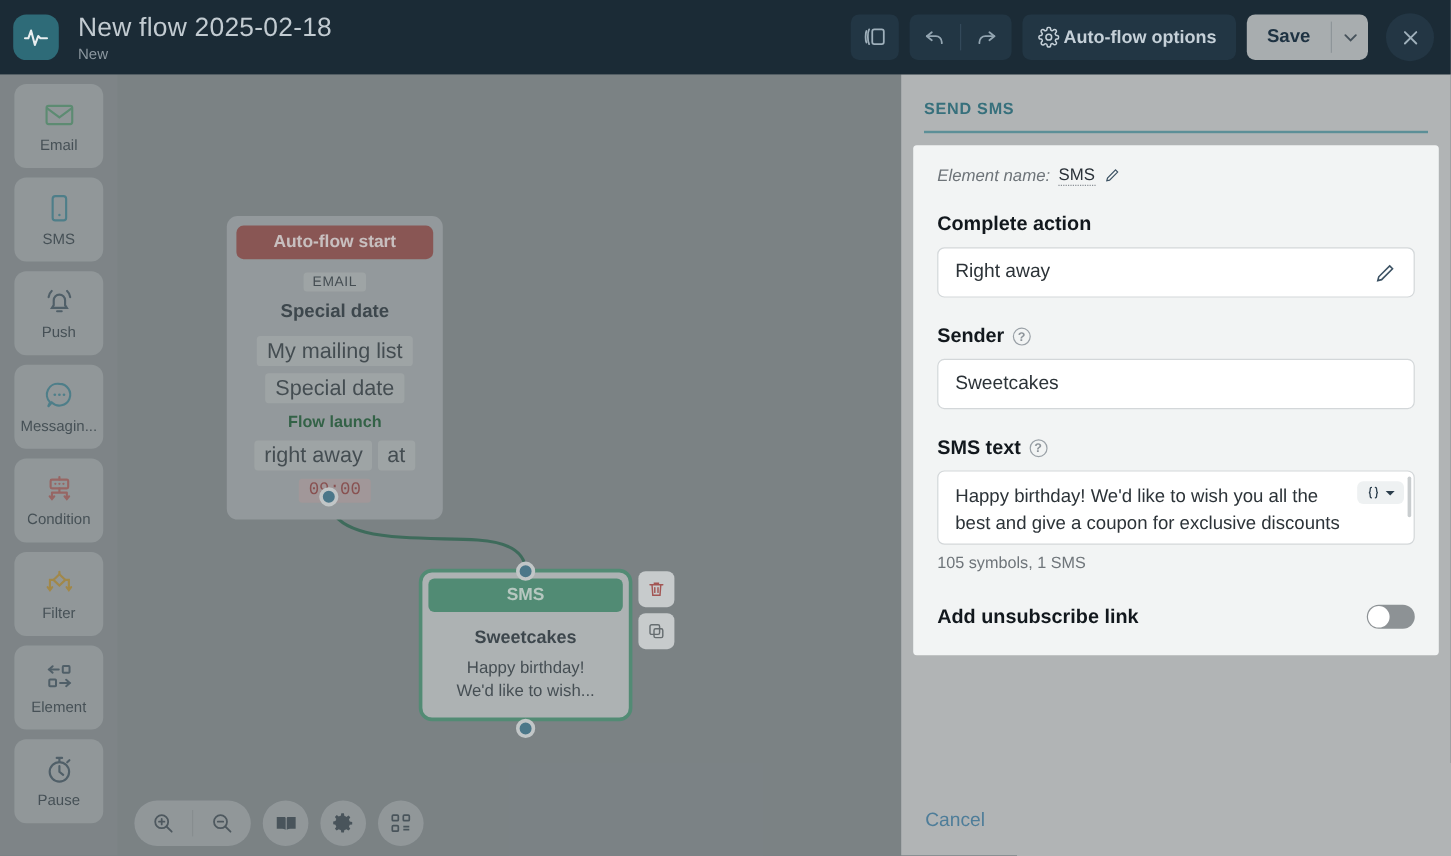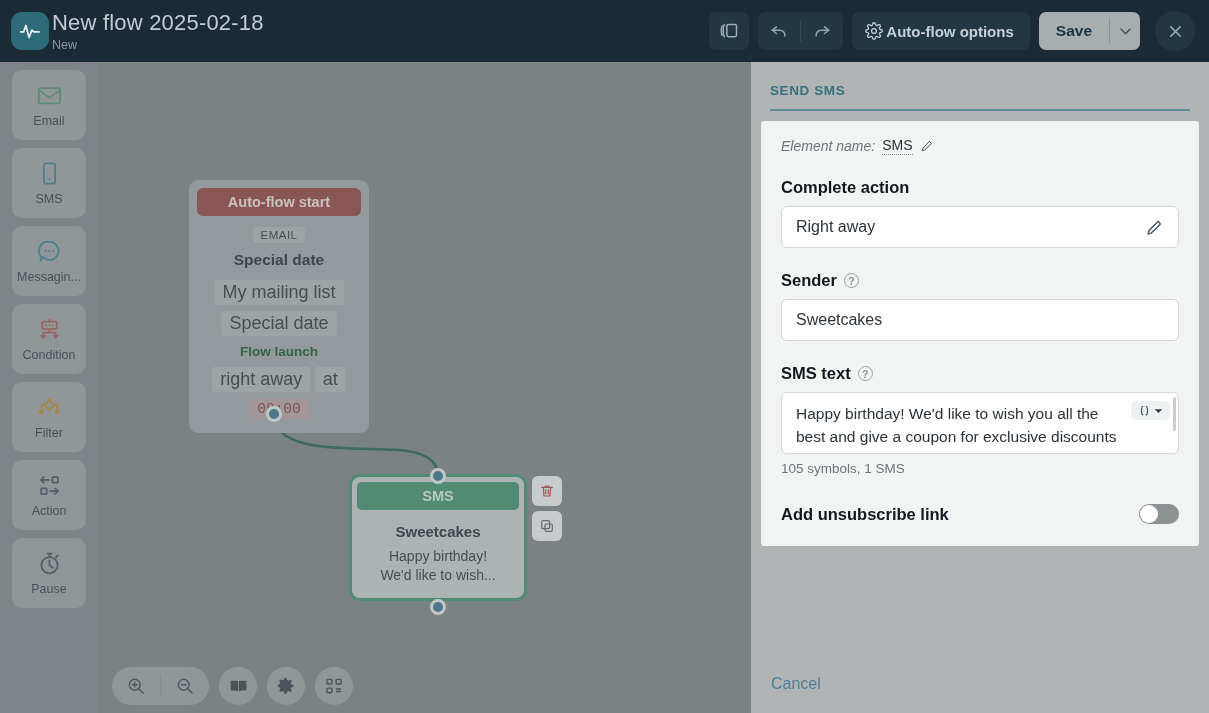--- a/index.html
+++ b/index.html
@@ -12,21 +12,21 @@
 
   
   .header {
     position: absolute; top: 0; left: 0; width: 1209px; height: 62px;
     background: #1b2b36; display: flex; align-items: center; z-index: 40;
   }
   .logo {
     width: 38px; height: 38px; margin-left: 11px; border-radius: 11px;
     background: #2e6b78; display: flex; align-items: center; justify-content: center;
   }
-  .title-wrap { margin-left: 3px; }
+  .title-wrap { margin-left: 16px; }
   .flow-title { font-size: 22px; color: #c2cbd1; letter-spacing: .2px; line-height: 1.15; }
   .flow-sub { font-size: 12.5px; color: #8b979f; margin-top: 2px; }
 
   .header-right {
     margin-left: auto; display: flex; align-items: center; gap: 9px; padding-right: 14px;
   }
   .hbtn {
     height: 38px; border-radius: 7px; background: #223644;
     display: flex; align-items: center; justify-content: center;
     color: #9fb0bb; cursor: pointer; border: none;
@@ -304,20 +304,29 @@
     </div>
 
     <div class="side-item">
       <svg width="27" height="27" viewBox="0 0 24 24" fill="none" stroke="#3a7c8c" stroke-width="1.6">
         <rect x="7" y="3" width="10" height="18" rx="2"></rect>
           <circle cx="12" cy="17" r=".9" fill="#3a7c8c" stroke="none"></circle>
       </svg>
       <div class="side-label">SMS</div>
     </div>
 
+    <div class="side-item">
+      <svg width="27" height="27" viewBox="0 0 24 24" fill="none" stroke="#3d4f5c" stroke-width="1.6" stroke-linecap="round">
+        <path d="M6.5 16.5h11l-1.3-2v-3.6a4.2 4.2 0 0 0-8.4 0V14.5z"></path>
+        <path d="M10.3 19h3.4"></path>
+          <path d="M4 8.5A7 7 0 0 1 6.3 4"></path>
+          <path d="M20 8.5A7 7 0 0 0 17.7 4"></path>
+      </svg>
+      <div class="side-label">Push</div>
+    </div>
 
     <div class="side-item">
       <svg width="27" height="27" viewBox="0 0 24 24" fill="none" stroke="#3a7c8c" stroke-width="1.6">
         <path d="M12 3.5a8 8 0 1 1-5.6 13.7L3.6 20.4l1.5-3.3A8 8 0 0 1 12 3.5z"></path>
         <circle cx="8.6" cy="11.5" r="1" fill="#3a7c8c" stroke="none"></circle>
         <circle cx="12" cy="11.5" r="1" fill="#3a7c8c" stroke="none"></circle>
         <circle cx="15.4" cy="11.5" r="1" fill="#3a7c8c" stroke="none"></circle>
       </svg>
       <div class="side-label">Messagin...</div>
     </div>
@@ -347,21 +356,21 @@
 
     <div class="side-item">
       <svg width="27" height="27" viewBox="0 0 24 24" fill="none" stroke="#3d4f5c" stroke-width="1.5" stroke-linecap="round">
         <rect x="14.5" y="4.5" width="5" height="5" rx=".6"></rect>
         <path d="M4.5 7h7"></path>
           <path d="M7 4.6L4.3 7 7 9.4"></path>
         <rect x="4.5" y="14.5" width="5" height="5" rx=".6"></rect>
         <path d="M12.5 17h7"></path>
           <path d="M17 14.6L19.7 17 17 19.4"></path>
       </svg>
-      <div class="side-label">Action</div>
+      <div class="side-label">Element</div>
     </div>
 
     <div class="side-item">
       <svg width="27" height="27" viewBox="0 0 24 24" fill="none" stroke="#3d4f5c" stroke-width="1.6" stroke-linecap="round">
         <circle cx="12" cy="13.5" r="7.2"></circle>
           <path d="M12 9.3v4.2l2.8 2.3"></path>
         <path d="M10 3.2h4M12 3.2v3.1"></path>
           <path d="M17.8 6.4l1.6-1.5"></path>
       </svg>
       <div class="side-label">Pause</div>

